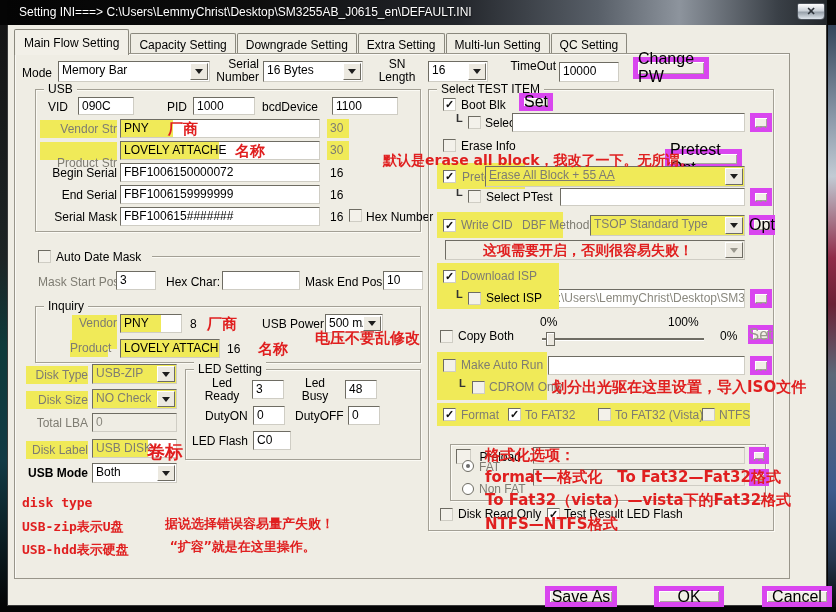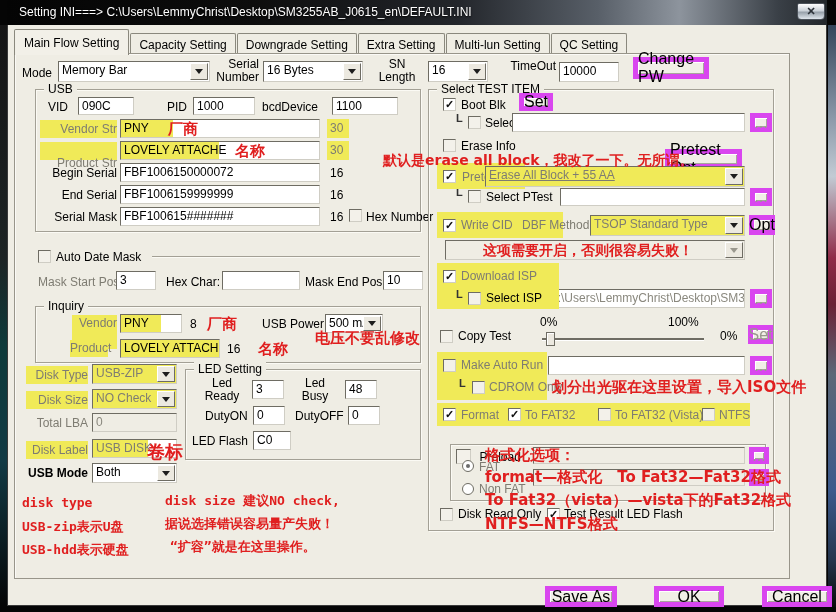--- a/index.html
+++ b/index.html
@@ -197,21 +197,20 @@
   <div class="abs lbl" style="left:205px;top:409px;">DutyON</div>
   <div class="abs field" style="left:253px;top:406px;width:32px;height:19px;">0</div>
   <div class="abs lbl" style="left:295px;top:409px;">DutyOFF</div>
   <div class="abs field" style="left:348px;top:406px;width:32px;height:19px;">0</div>
   <div class="abs lbl" style="left:192px;top:434px;">LED Flash</div>
   <div class="abs field" style="left:253px;top:431px;width:38px;height:19px;">C0</div>
 
   <div class="abs redmono" style="left:22px;top:495px;font-size:13px;">disk type</div>
   <div class="abs redmono" style="left:22px;top:518px;font-size:13px;">USB-zip表示U盘</div>
   <div class="abs redmono" style="left:22px;top:541px;font-size:13px;">USB-hdd表示硬盘</div>
-  <div class="abs redmono" style="left:165px;top:492px;font-size:13px;">disk size 建议NO check,</div>
   <div class="abs redmono" style="left:165px;top:515px;font-size:13px;">据说选择错误容易量产失败！</div>
   <div class="abs redmono" style="left:170px;top:538px;font-size:13px;">“扩容”就是在这里操作。</div>
 
   <div class="abs grp" style="left:428px;top:89px;width:346px;height:442px;">
     <span class="legend">Select TEST ITEM</span>
   </div>
 
   <div class="abs chk" style="left:443px;top:98px;"><span>✓</span></div>
   <div class="abs lbl" style="left:461px;top:98px;">Boot Blk</div>
   <div class="abs btn" style="left:519px;top:93px;width:34px;height:18px;">Set</div>
@@ -270,21 +269,21 @@
   <div class="abs lbl gray" style="left:461px;top:269px;z-index:2;">Download ISP</div>
   <div class="abs lconn" style="left:456px;top:288px;z-index:2;">L</div>
   <div class="abs chk off" style="left:468px;top:292px;z-index:2;"></div>
   <div class="abs lbl" style="left:486px;top:291px;z-index:2;">Select ISP</div>
   <div class="abs field" style="left:545px;top:289px;width:200px;height:19px;color:#8a887e;">C:\Users\LemmyChrist\Desktop\SM3255A</div>
   <div class="abs btn graytxt" style="left:750px;top:289px;width:22px;height:19px;">
       <span>...</span>
     </div>
 
   <div class="abs chk off" style="left:440px;top:330px;"></div>
-  <div class="abs lbl" style="left:458px;top:329px;">Copy Test</div>
+  <div class="abs lbl" style="left:458px;top:329px;">Copy Both</div>
   <div class="abs lbl" style="left:540px;top:315px;">0%</div>
   <div class="abs lbl" style="left:668px;top:315px;">100%</div>
   <div class="abs slider-track" style="left:542px;top:338px;width:162px;"></div>
   <div class="abs slider-thumb" style="left:546px;top:332px;"></div>
   <div class="abs lbl" style="left:720px;top:329px;">0%</div>
   <div class="abs btn graytxt" style="left:748px;top:325px;width:25px;height:19px;">Set</div>
 
   <div class="abs hl" style="left:437px;top:352px;width:110px;height:48px;z-index:1;"></div>
   <div class="abs chk off" style="left:443px;top:359px;z-index:2;"></div>
   <div class="abs lbl gray" style="left:461px;top:358px;z-index:2;">Make Auto Run</div>

